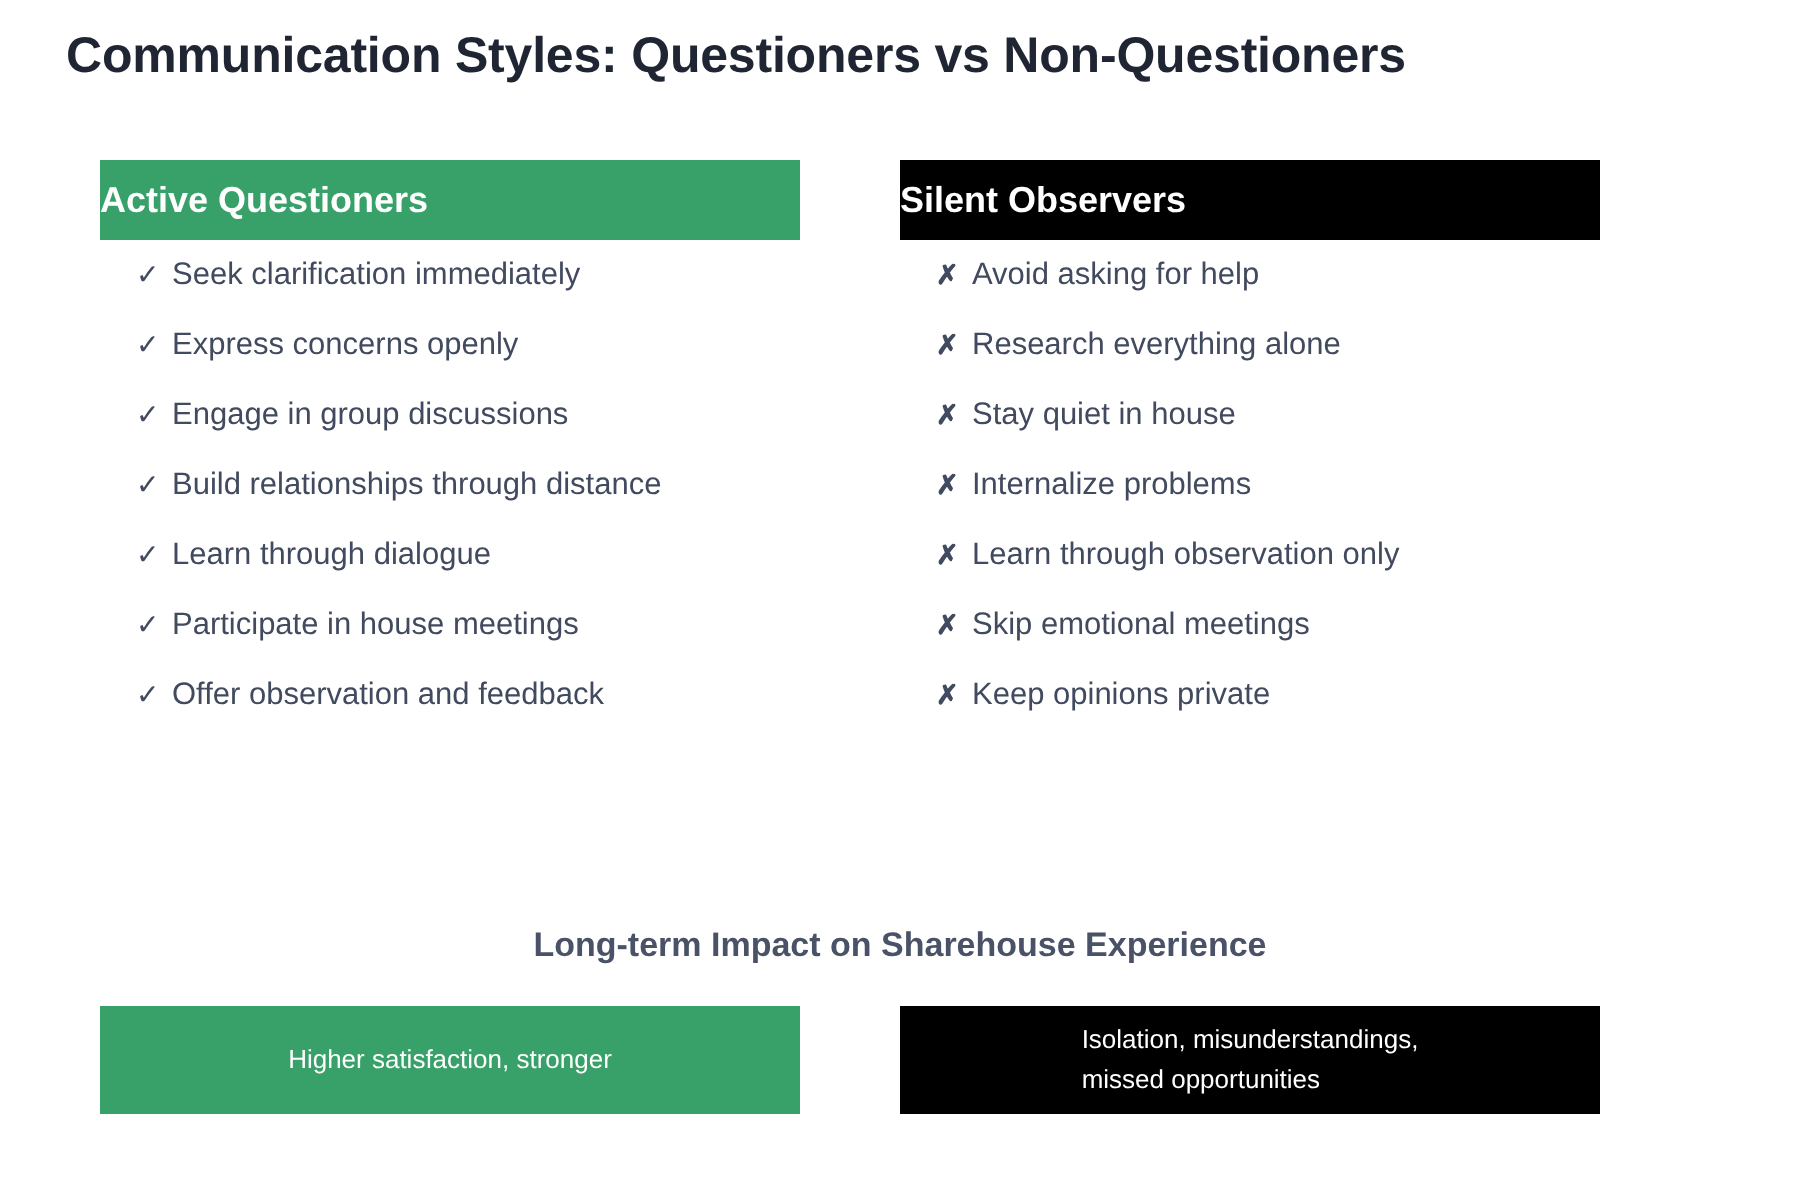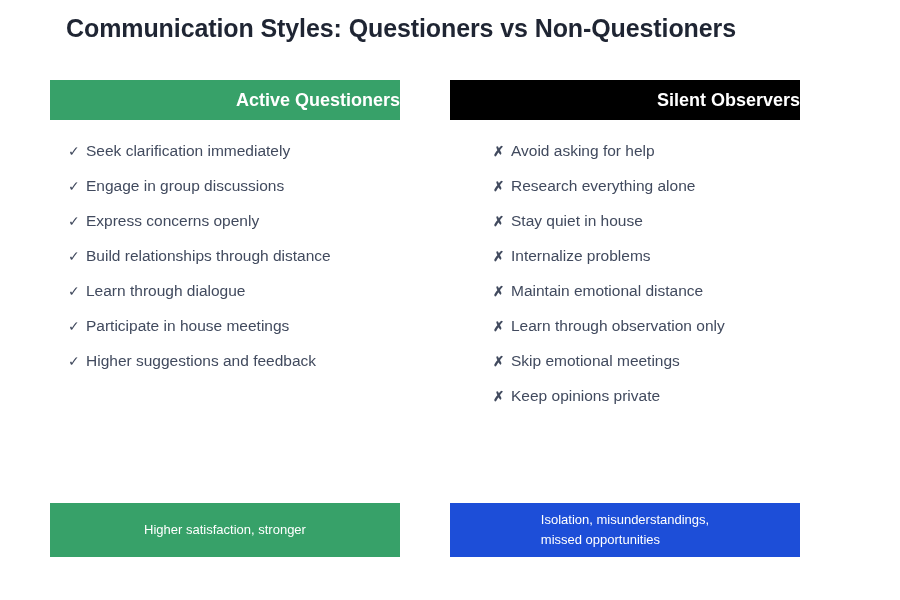--- a/index.html
+++ b/index.html
@@ -20,52 +20,52 @@
     width: 900px;
     height: 600px;
   }
 
   
   .main-title {
     position: absolute;
     left: 0;
     top: 14px;
     width: 736px;
-    text-align: right;
+    text-align: center;
     font-size: 25px;
     font-weight: bold;
     color: #1f2533;
     letter-spacing: -0.1px;
     white-space: nowrap;
   }
 
   
   .col-header {
     position: absolute;
     top: 80px;
     width: 350px;
     height: 40px;
     display: flex;
     align-items: center;
-    justify-content: flex-end;
+    justify-content: flex-start;
     color: #ffffff;
     font-size: 18px;
     font-weight: bold;
   }
   .col-header.left  { left: 50px;  background: #37a169; }
   .col-header.right { left: 450px; background: #000000; }
 
   
   .list {
     position: absolute;
-    top: 133px;
+    top: 120px;
     width: 350px;
   }
   .list.left  { left: 68px; }
-  .list.right { left: 468px; margin-left: 25px; }
+  .list.right { left: 468px; }
 
   .list-item {
     height: 35px;
     line-height: 35px;
     font-size: 15.5px;
     color: #414a5e;
     white-space: nowrap;
   }
   .mark {
     display: inline-block;
@@ -100,21 +100,21 @@
     align-items: center;
     justify-content: center;
     text-align: left;
     color: #ffffff;
     font-size: 13px;
     line-height: 20px;
     padding: 0 14px;
     box-sizing: border-box;
   }
   .impact-box.left  { left: 50px;  background: #37a169; }
-  .impact-box.right { left: 450px; background: #1d4ed8; }
+  .impact-box.right { left: 450px; background: #000000; }
 </style>
 </head>
 <body>
 
 <div class="page">
 
   <div class="main-title">Communication Styles: Questioners vs Non-Questioners</div>
 
   <div class="col-header left">
     <span>Active Questioners</span>
@@ -122,66 +122,64 @@
 
   <div class="col-header right">
     <span>Silent Observers</span>
   </div>
 
   <div class="list left">
     <div class="list-item">
       <span class="mark check">✓</span><span>Seek clarification immediately</span>
     </div>
     <div class="list-item">
-      <span class="mark check">✓</span><span>Engage in group discussions</span>
+      <span class="mark check">✓</span><span>Express concerns openly</span>
     </div>
     <div class="list-item">
-      <span class="mark check">✓</span><span>Express concerns openly</span>
+      <span class="mark check">✓</span><span>Engage in group discussions</span>
     </div>
     <div class="list-item">
       <span class="mark check">✓</span><span>Build relationships through distance</span>
     </div>
     <div class="list-item">
       <span class="mark check">✓</span><span>Learn through dialogue</span>
     </div>
     <div class="list-item">
       <span class="mark check">✓</span><span>Participate in house meetings</span>
     </div>
     <div class="list-item">
-      <span class="mark check">✓</span><span>Higher suggestions and feedback</span>
+      <span class="mark check">✓</span><span>Offer observation and feedback</span>
     </div>
   </div>
 
   <div class="list right">
     <div class="list-item">
       <span class="mark cross">✗</span><span>Avoid asking for help</span>
     </div>
     <div class="list-item">
       <span class="mark cross">✗</span><span>Research everything alone</span>
     </div>
     <div class="list-item">
       <span class="mark cross">✗</span><span>Stay quiet in house</span>
     </div>
     <div class="list-item">
       <span class="mark cross">✗</span><span>Internalize problems</span>
     </div>
     <div class="list-item">
-      <span class="mark cross">✗</span><span>Maintain emotional distance</span>
-    </div>
-    <div class="list-item">
       <span class="mark cross">✗</span><span>Learn through observation only</span>
     </div>
     <div class="list-item">
       <span class="mark cross">✗</span><span>Skip emotional meetings</span>
     </div>
     <div class="list-item">
       <span class="mark cross">✗</span><span>Keep opinions private</span>
     </div>
   </div>
 
+  <div class="impact-title">Long-term Impact on Sharehouse Experience</div>
 
   <div class="impact-box left">
     <div>
       <div>Higher satisfaction, stronger</div>
     </div>
   </div>
 
   <div class="impact-box right">
     <div>
       <div>Isolation, misunderstandings,</div>

